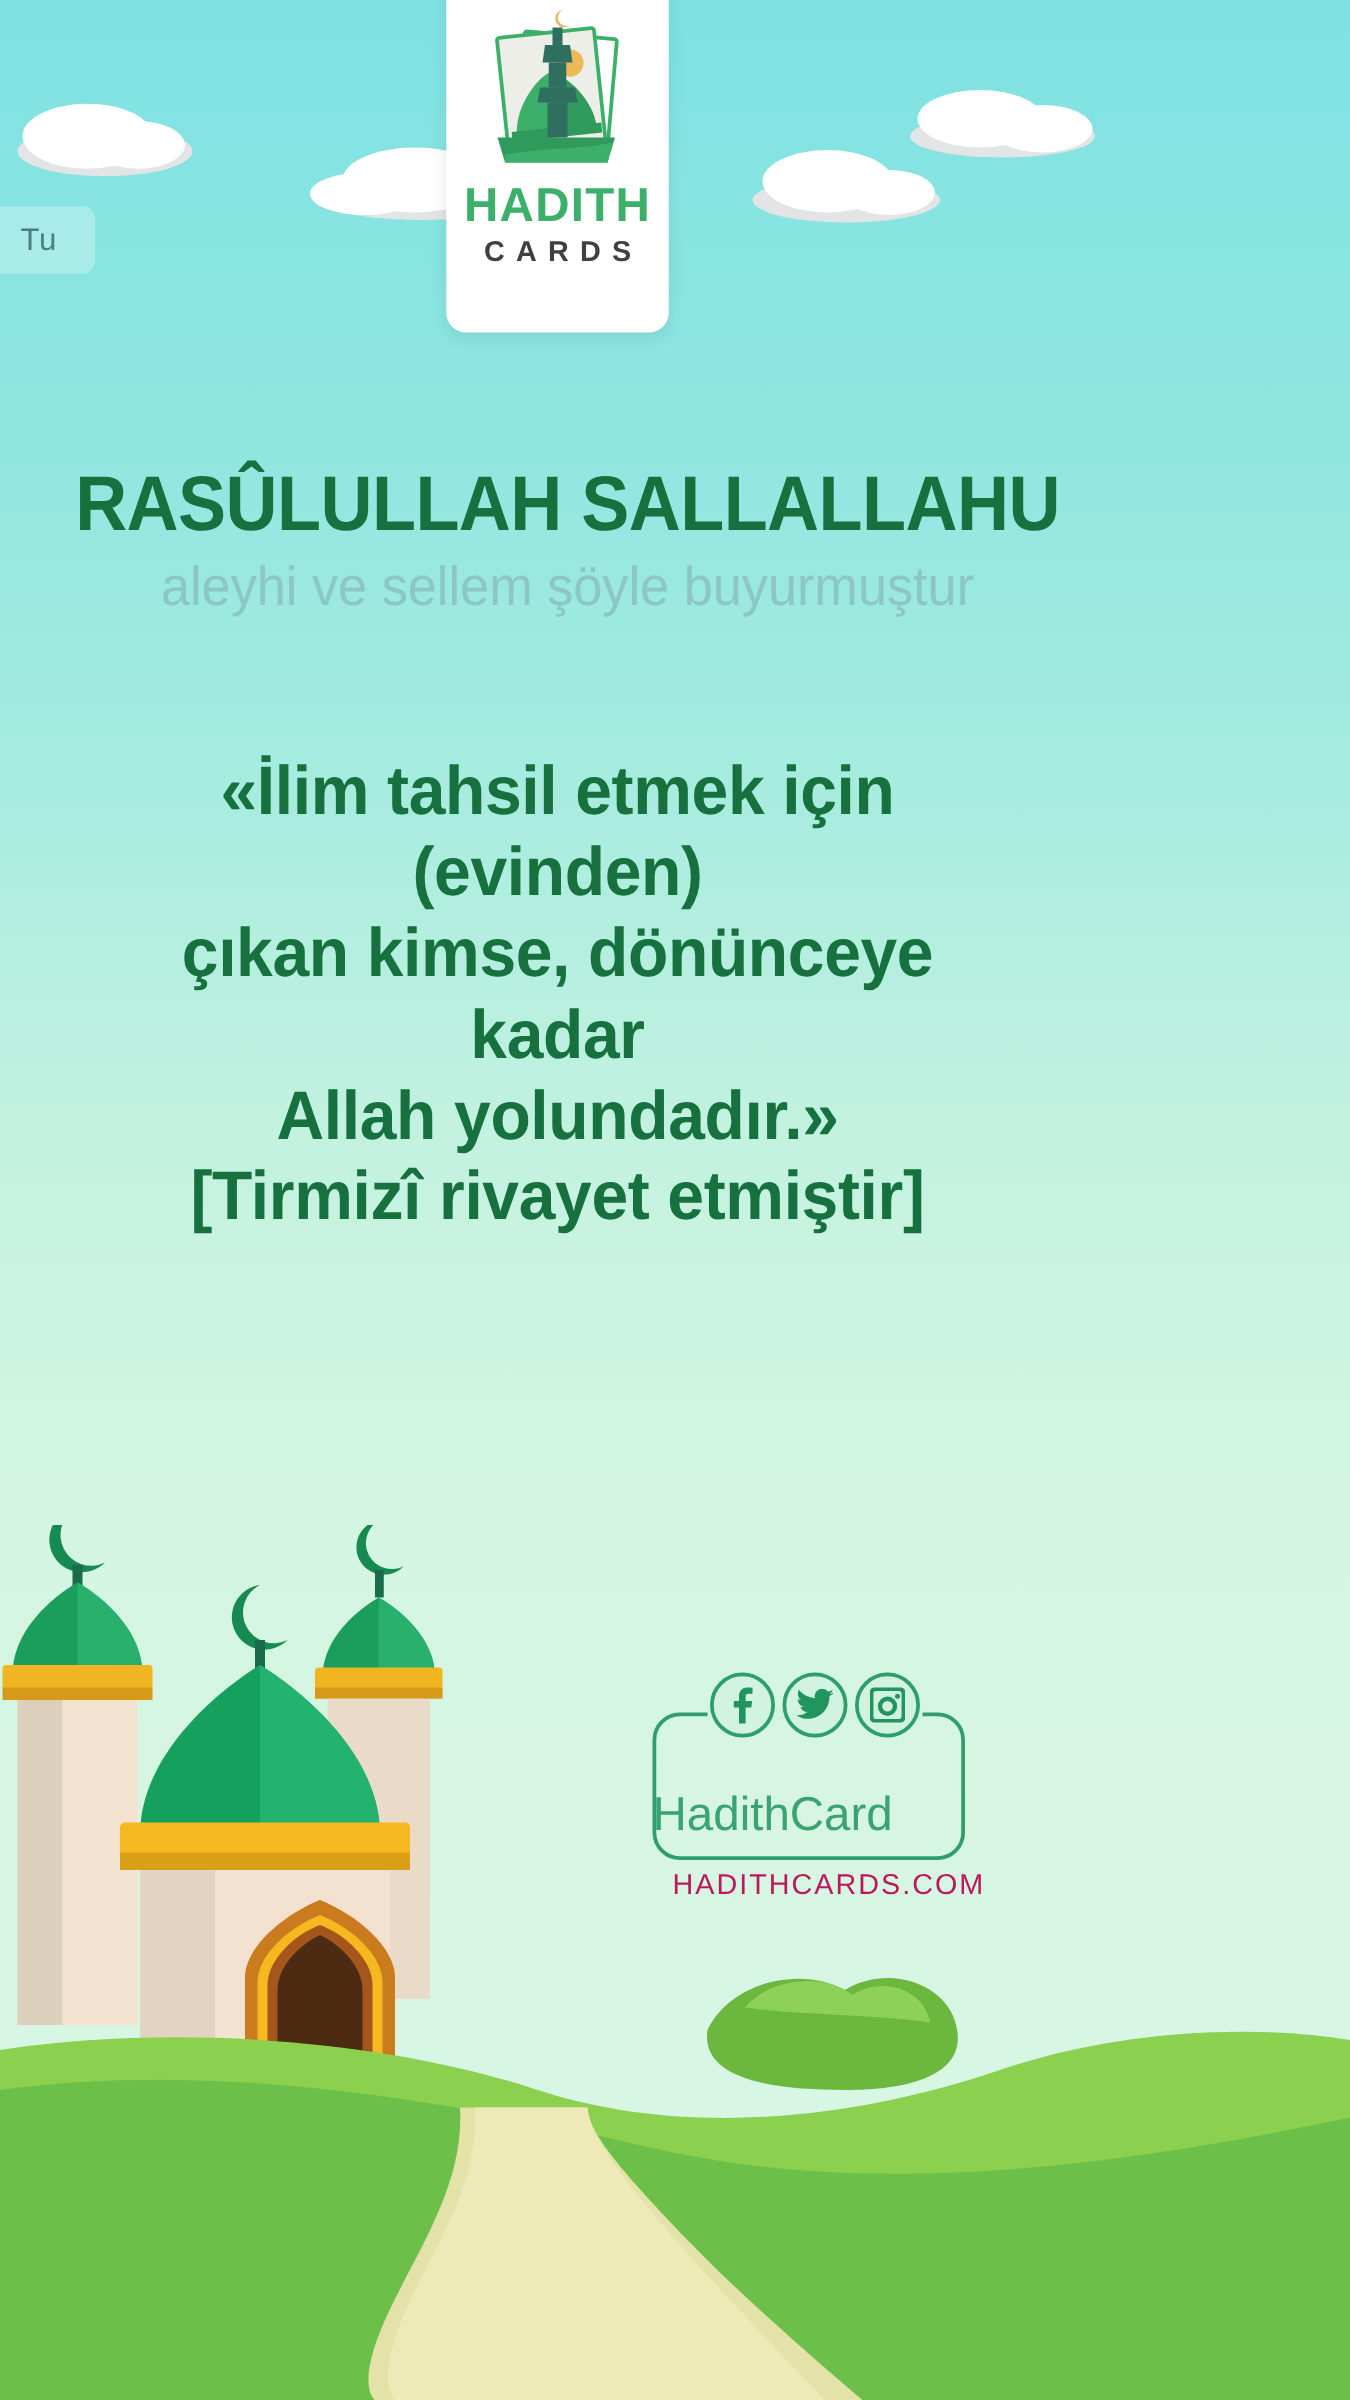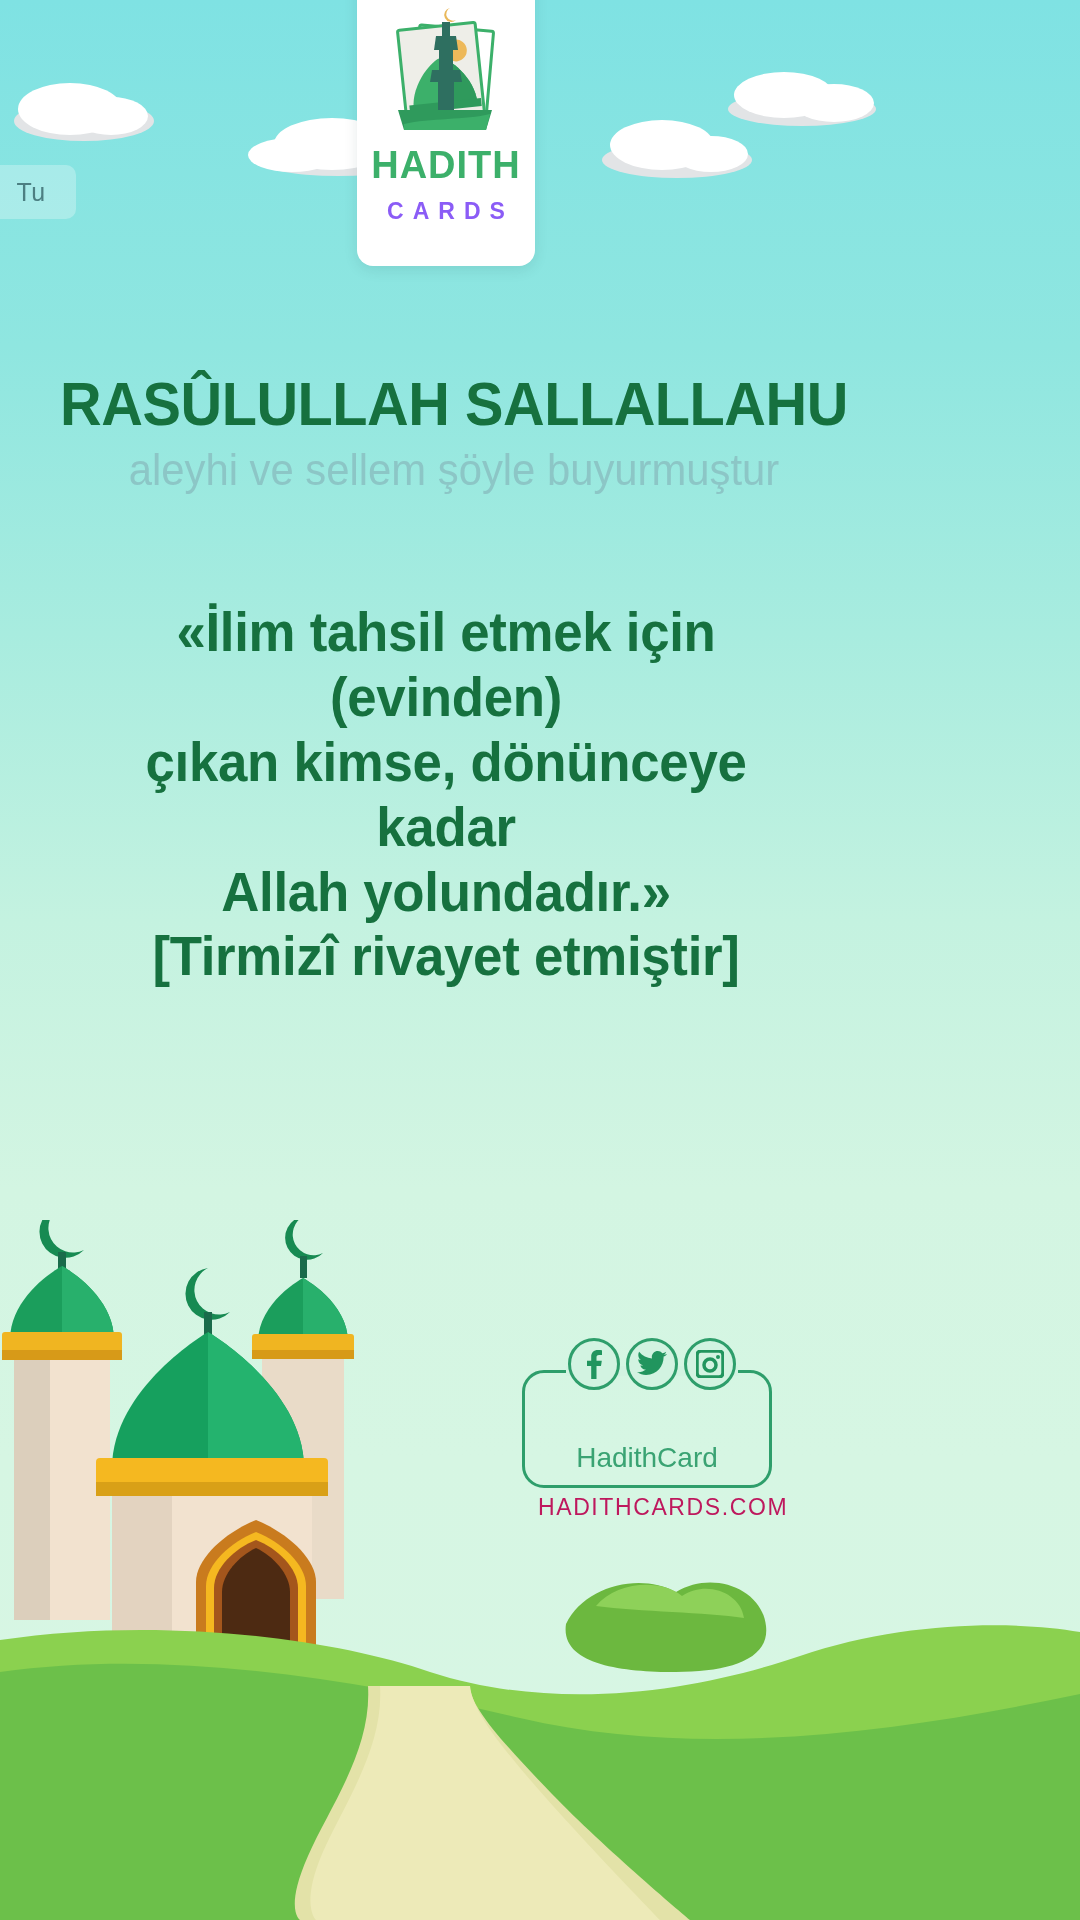--- a/index.html
+++ b/index.html
@@ -35,22 +35,22 @@
     box-shadow:0 4px 14px rgba(0,60,60,.10);
     display:flex; flex-direction:column; align-items:center;
   }
   #logo-mark{ margin-top:42px; width:132px; height:136px; }
   #logo-word{
     font-family:"Liberation Sans", sans-serif;
     font-weight:bold; font-size:38px; color:#3cb06a;
     letter-spacing:1px; line-height:1; margin-top:4px;
   }
   #logo-sub{
-    font-weight:bold; font-size:23px; color:#8b5cf6;
-    letter-spacing:9px; margin-top:14px; padding-left:9px;
+    font-weight:bold; font-size:23px; color:#404040;
+    letter-spacing:9px; margin-top:4px; padding-left:9px;
   }
 
   
   #heading-block{ position:absolute; top:368px; left:0; width:908px; text-align:center; }
   #headline{
     font-family:"Liberation Sans Narrow","Liberation Sans",sans-serif;
     font-weight:bold; font-size:62px; color:#16713f;
     letter-spacing:-0.5px; transform:scaleX(.93); transform-origin:center;
   }
   #subhead{
@@ -84,22 +84,22 @@
   .soc-icon{
     position:absolute; top:-32px; width:52px; height:52px;
     border:3px solid #2e9e6b; border-radius:50%;
     background:#d2f3e1;
     display:flex; align-items:center; justify-content:center;
   }
   #icon-fb{ left:46px; }
   #icon-tw{ left:104px; }
   #icon-ig{ left:162px; }
   #social-name{
-    position:absolute; left:0; right:0; bottom:14px; text-align:center;
-    font-size:28px; color:#3aa373; font-weight:normal;
+    position:absolute; left:0; right:0; bottom:14px; text-align:left;
+    font-size:38px; color:#3aa373; font-weight:normal;
   }
   #social-url{
     position:absolute; left:16px; right:0; top:124px; text-align:center;
     font-size:23px; color:#be185d; letter-spacing:1.6px;
   }
 </style>
 </head>
 <body>
 
 <div id="scene">

